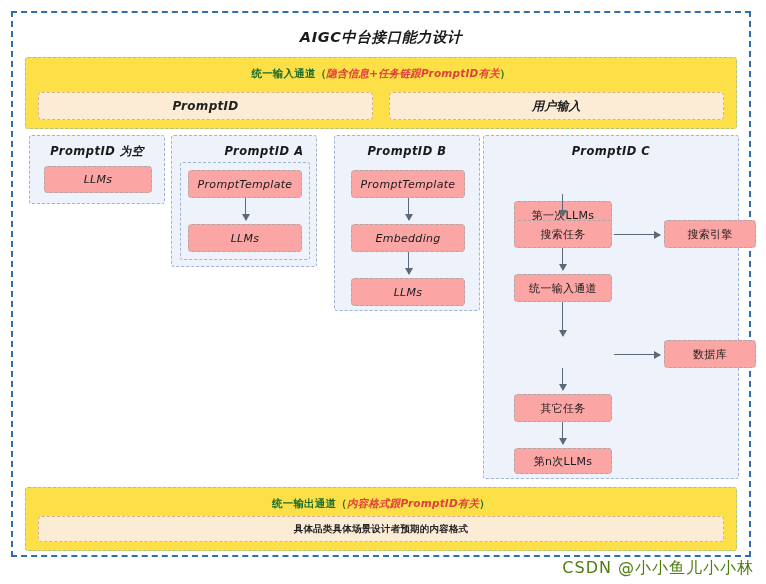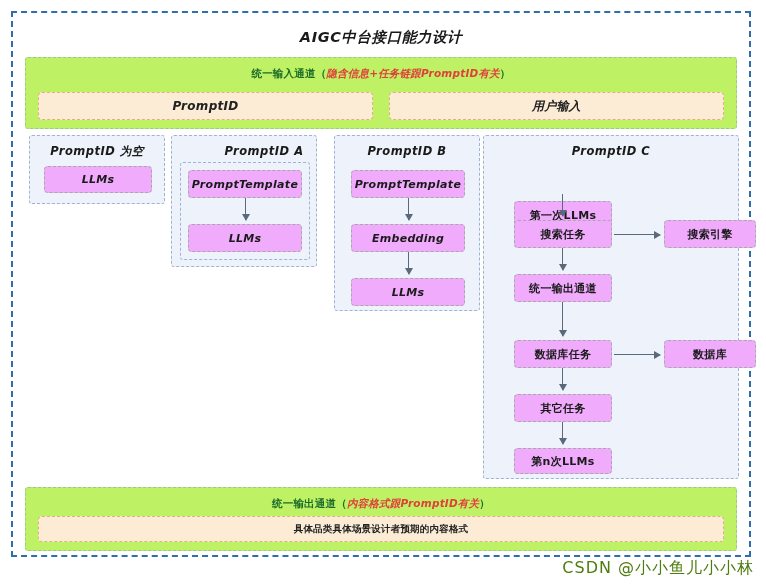--- a/index.html
+++ b/index.html
@@ -39,21 +39,21 @@
     margin-bottom: 0;
     line-height: 20px;
   }
 
   
   .channel-panel {
     position: absolute;
     left: 12px;
     right: 12px;
     box-sizing: border-box;
-    background: #bef264;
+    background: #fde047;
     border: 1.5px dashed #9cc59a;
     border-radius: 3px;
   }
   #input-channel  { top: 44px;  height: 72px; }
   #output-channel { top: 474px; height: 64px; }
 
   .channel-label {
     text-align: center;
     font-size: 10.5px;
     font-weight: bold;
@@ -124,28 +124,28 @@
     font-weight: bold;
     color: #1a1a1a;
     padding-top: 8px;
     letter-spacing: .5px;
     white-space: nowrap;
   }
 
   
   .node {
     box-sizing: border-box;
-    background: #f0abfc;
+    background: #fca5a5;
     border: 1.4px dashed #a8a8a8;
     border-radius: 4px;
     display: flex;
     align-items: center;
     justify-content: center;
     font-size: 11px;
-    font-weight: bold;
+    font-weight: normal;
     font-style: italic;
     color: #1a1a1a;
     letter-spacing: .3px;
     white-space: nowrap;
   }
   .node.cn { font-style: normal; font-size: 11px; }
 
   
   .arrow-v {
     position: relative;
@@ -241,24 +241,23 @@
 
     <div class="column" id="col-c" style="left:458px; width:256px; height:344px;">
       <div class="col-title">PromptID  C</div>
 
       <div class="node cn" style="position:absolute; left:30px; top:30px; width:98px; height:28px;margin-top:35px;">第一次LLMs</div>
       <div class="arrow-v" style="position:absolute; left:78px; top:58px; height:22px;"></div>
 
       <div class="node cn" style="position:absolute; left:30px; top:84px; width:98px; height:28px;">搜索任务</div>
       <div class="arrow-v" style="position:absolute; left:78px; top:112px; height:22px;"></div>
 
-      <div class="node cn" style="position:absolute; left:30px; top:138px; width:98px; height:28px;">统一输出通道</div>
+      <div class="node cn" style="position:absolute; left:30px; top:138px; width:98px; height:28px;">统一输入通道</div>
       <div class="arrow-v" style="position:absolute; left:78px; top:166px; height:34px;"></div>
 
-      <div class="node cn" style="position:absolute; left:30px; top:204px; width:98px; height:28px;">数据库任务</div>
       <div class="arrow-v" style="position:absolute; left:78px; top:232px; height:22px;"></div>
 
       <div class="node cn" style="position:absolute; left:30px; top:258px; width:98px; height:28px;">其它任务</div>
       <div class="arrow-v" style="position:absolute; left:78px; top:286px; height:22px;"></div>
 
       <div class="node cn" style="position:absolute; left:30px; top:312px; width:98px; height:26px;">第n次LLMs</div>
 
       <div class="arrow-h" style="left:130px; top:98px; width:46px;"></div>
       <div class="node cn" style="position:absolute; left:180px; top:84px; width:92px; height:28px;">搜索引擎</div>
 

